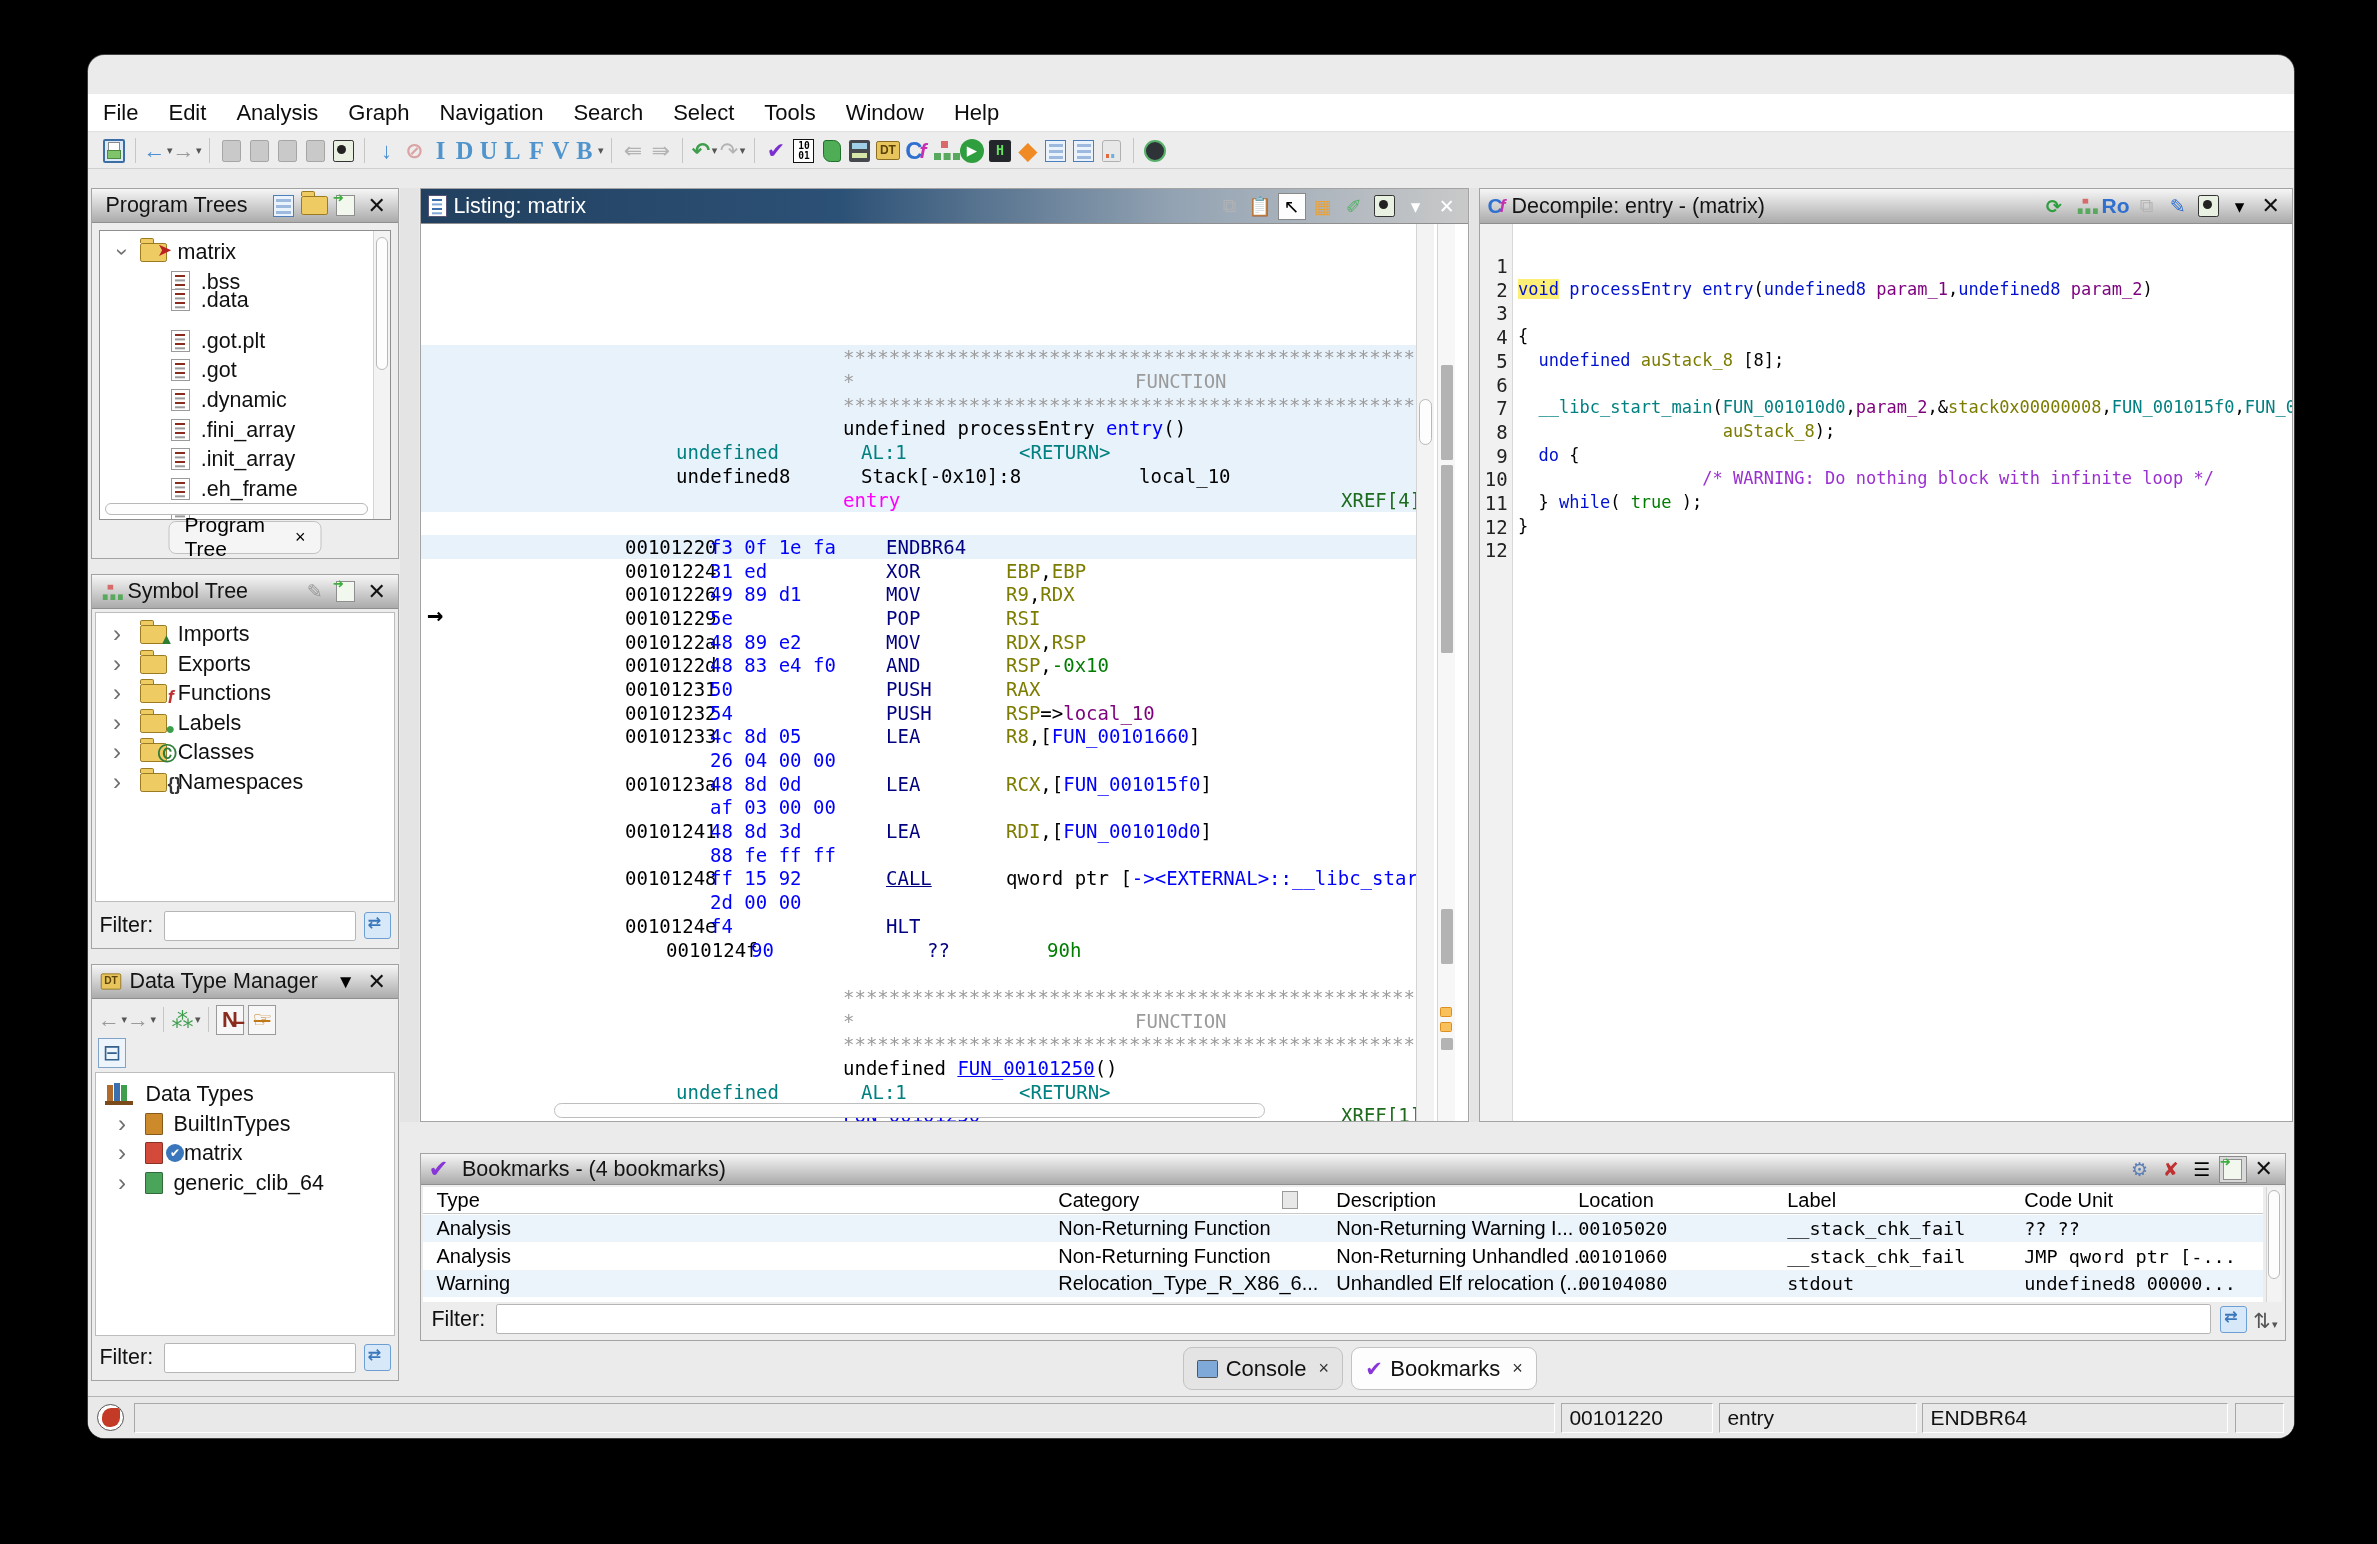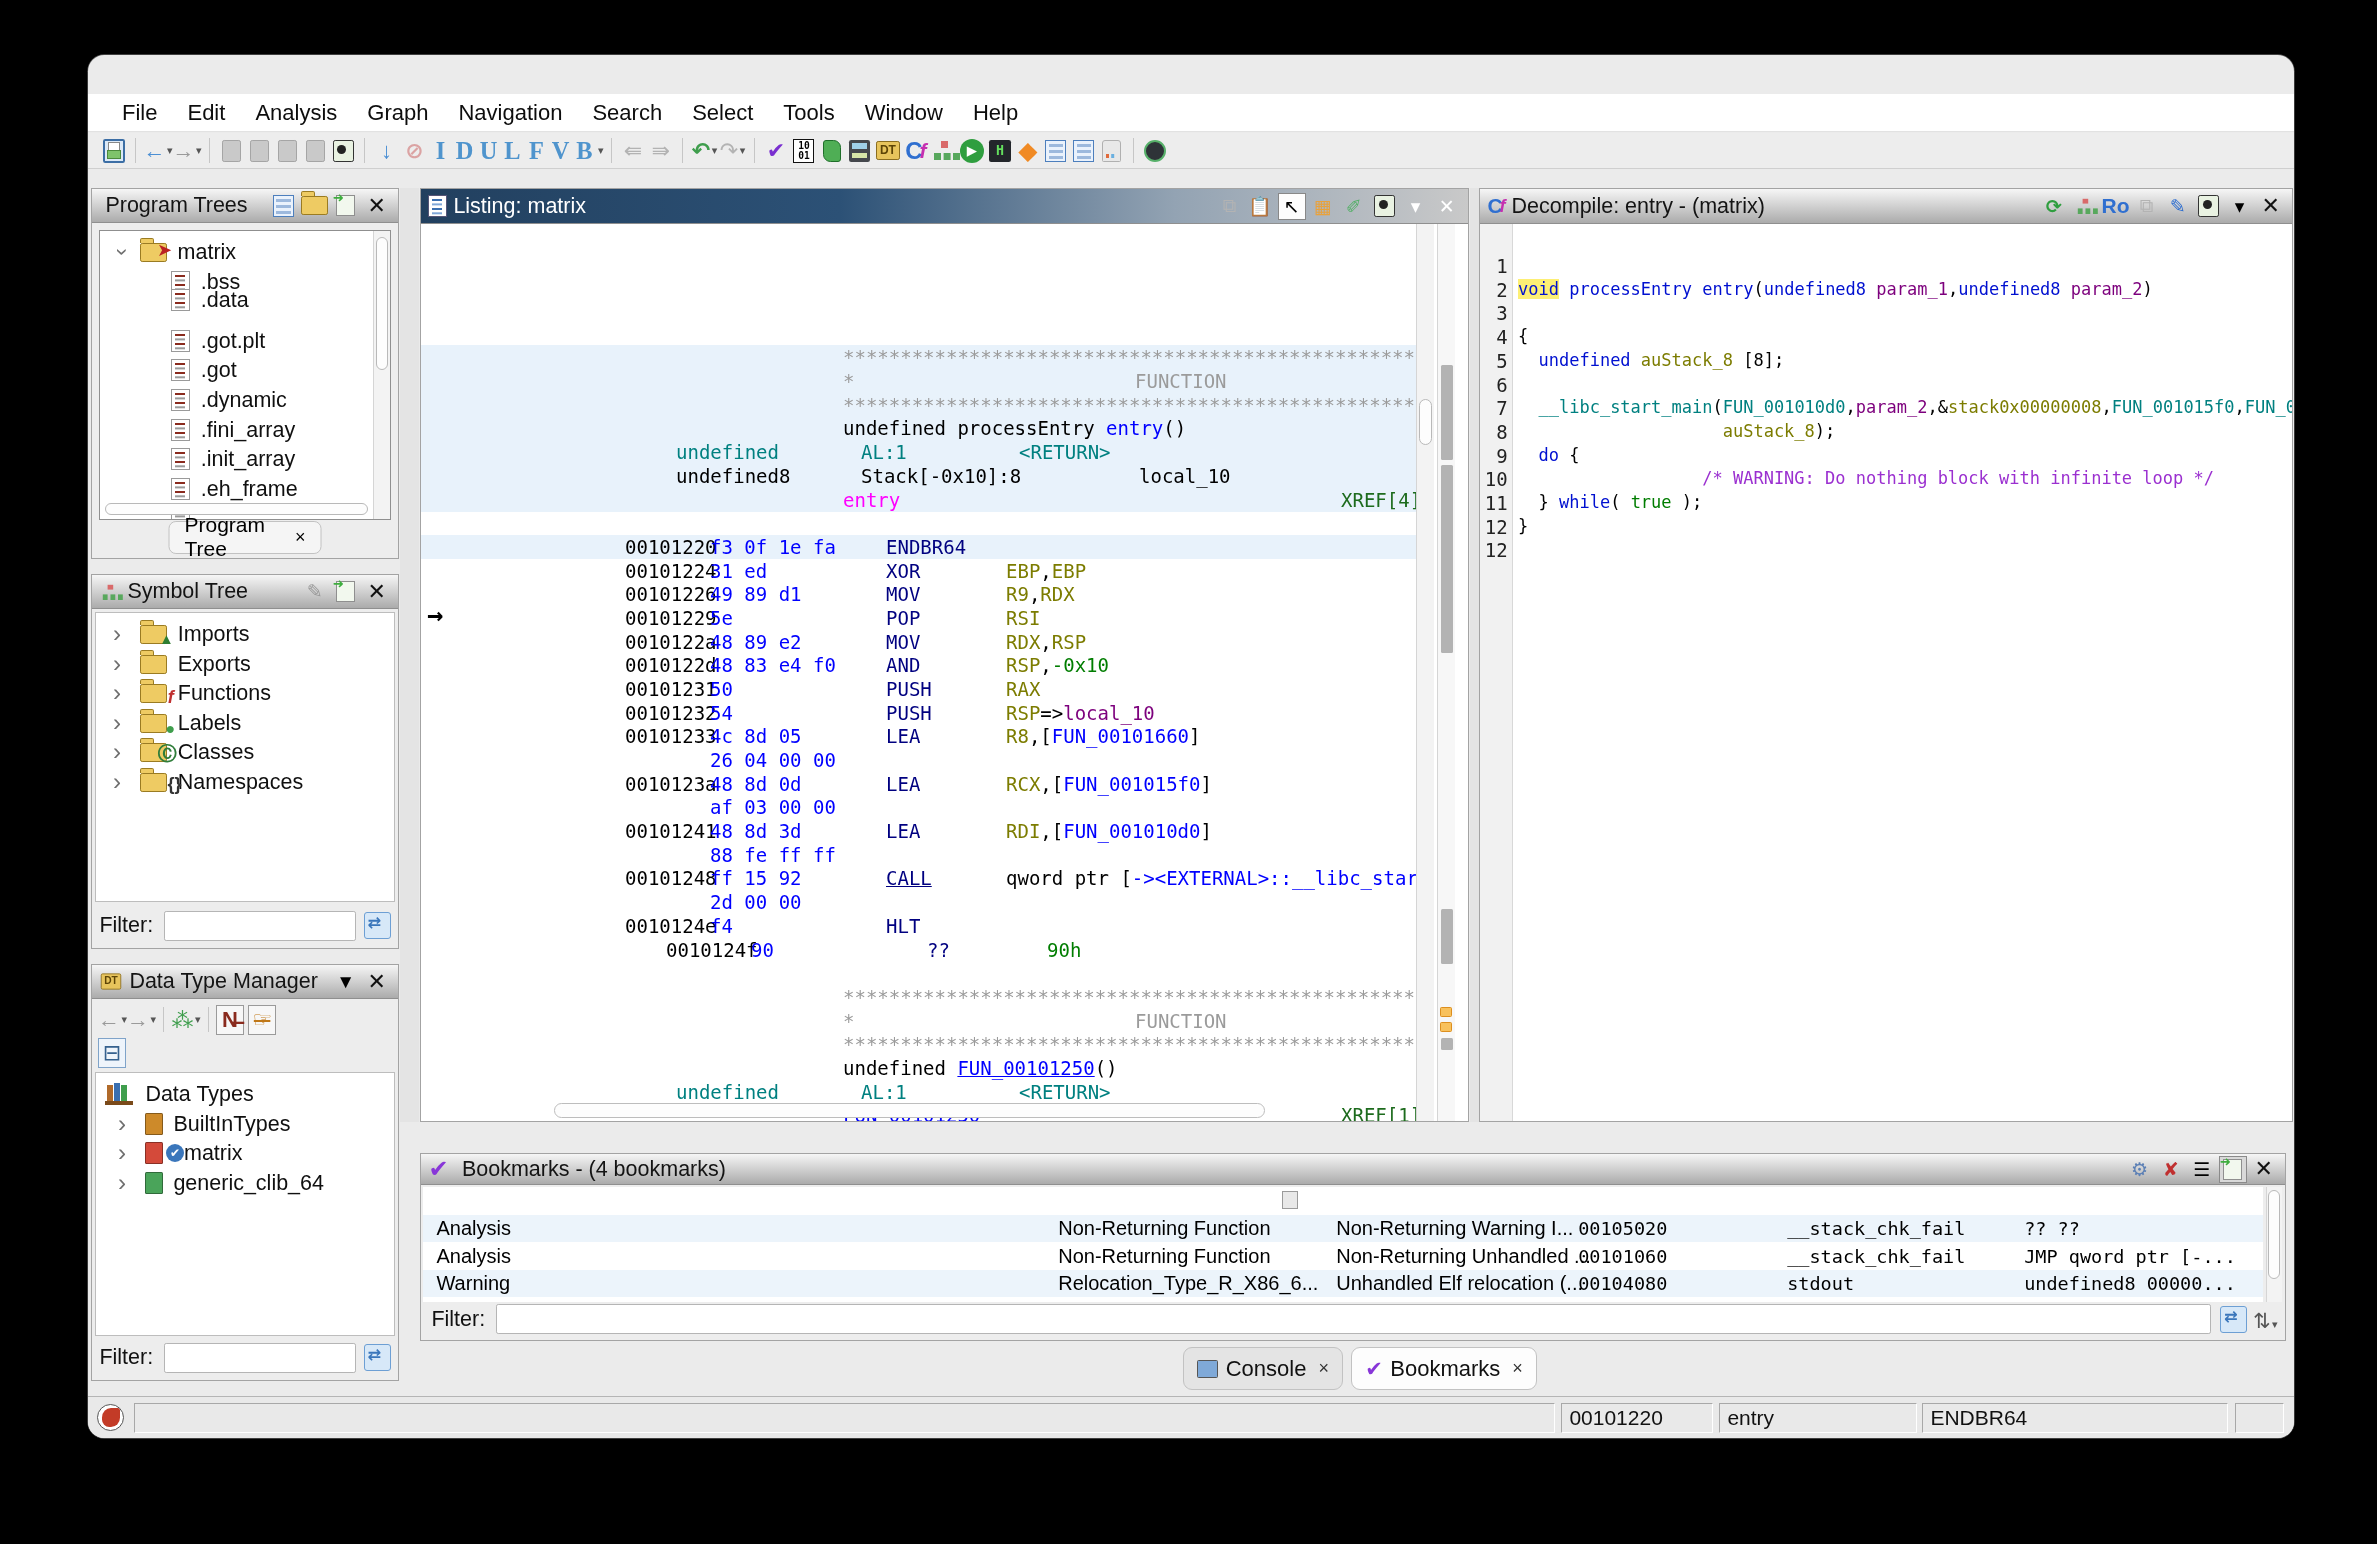--- a/index.html
+++ b/index.html
@@ -4,21 +4,21 @@
 <style>
   html,body{margin:0;padding:0;background:#000;width:2377px;height:1544px;font-family:"Liberation Sans","DejaVu Sans",sans-serif;}
   *{box-sizing:border-box;}
   #win{position:absolute;left:88px;top:55px;width:2206px;height:1383px;background:#ebebeb;border-radius:16.3px;overflow:hidden;box-shadow:0 0 0 0.7px #555;}
   
   .titlebar{position:absolute;left:0;top:0;width:100%;height:39px;background:#393431;}
   .tl{position:absolute;top:10.4px;width:19px;height:19px;border-radius:50%;}
   .tl.red{left:13.3px;background:#ff5f57;} .tl.yel{left:43px;background:#febc2e;} .tl.grn{left:73px;background:#28c840;}
   .wtitle{position:absolute;left:0;right:0;top:0;height:39px;line-height:39px;text-align:center;color:#c9c4c0;font-size:21.5px;font-weight:bold;}
   
-  .menubar{position:absolute;left:0;top:39px;width:100%;height:38px;background:#fff;display:flex;align-items:center;padding-left:19px;border-bottom:0.7px solid #e2e2e2;}
+  .menubar{position:absolute;left:0;top:39px;width:100%;height:38px;background:#fff;display:flex;align-items:center;padding-left:0;border-bottom:0.7px solid #e2e2e2;}
   .menu-item{font-size:22px;color:#0d0d0d;padding:0 15px;}
   
   .toolbar{position:absolute;left:0;top:78px;width:100%;height:36px;background:#ededed;border-bottom:0.7px solid #cfcfcf;display:flex;align-items:center;padding-left:12px;}
   .tbi{display:inline-flex;align-items:center;justify-content:center;min-width:28px;height:30px;font-size:22px;position:relative;}
   .tsep{width:0.7px;height:25px;background:#c6c6c6;margin:0 7.4px;}
   .dd{font-size:11px;color:#555;margin-left:1.5px;}
   .floppy{width:22px;height:24px;background:#dce9f7;border:2.2px solid #3c6ea5;border-radius:2.2px;position:relative;}
   .floppy:before{content:"";position:absolute;left:3px;top:1.5px;width:10.4px;height:6.7px;background:#fff;border:0.7px solid #888;}
   .floppy:after{content:"";position:absolute;left:2.2px;bottom:1.5px;width:12px;height:6.7px;background:#7fc36b;border:0.7px solid #4c8a3c;}
   .arr-b{color:#4b8fd4;font-weight:bold;} .arr-g{color:#9a9a9a;font-weight:bold;} .dis{color:#b3b3b3;}
@@ -665,20 +665,28 @@
       <span class="ph-sp"></span>
       <span class="phi" style="color:#5b7fb5">⚙</span>
       <span class="phi" style="color:#c03030;font-weight:bold">✘</span>
       <span class="phi">☰</span>
       <span class="phi" style="background:#d9d9d9;border:0.7px solid #8a8a8a">
           <span class="snapico"></span>
         </span>
       <span class="phi closex">✕</span>
     </div>
     <div class="bmtable">
+      <div class="bmrow bmh" id="bm-head" style="top:0;">
+          <span class="bc1">Type</span>
+          <span class="bc2">Category</span>
+          <span class="bc3">Description</span>
+          <span class="bc4">Location</span>
+          <span class="bc5">Label</span>
+          <span class="bc6">Code Unit</span>
+        </div>
       <div id="bm-rows">
           <div class="bmrow alt" style="top: 28px;">
             <span class="bc1">Analysis</span>
             <span class="bc2">Non-Returning Function</span>
             <span class="bc3">Non-Returning Warning I...</span>
             <span class="bc4 mono">00105020</span>
             <span class="bc5 mono">__stack_chk_fail</span>
             <span class="bc6 mono">?? ??</span>
           </div>
           <div class="bmrow" style="top: 56px;">

